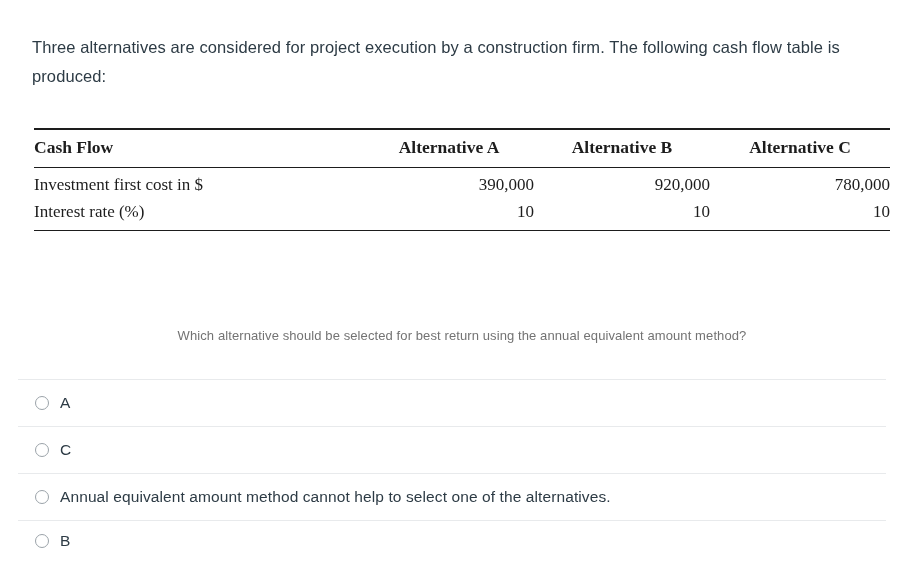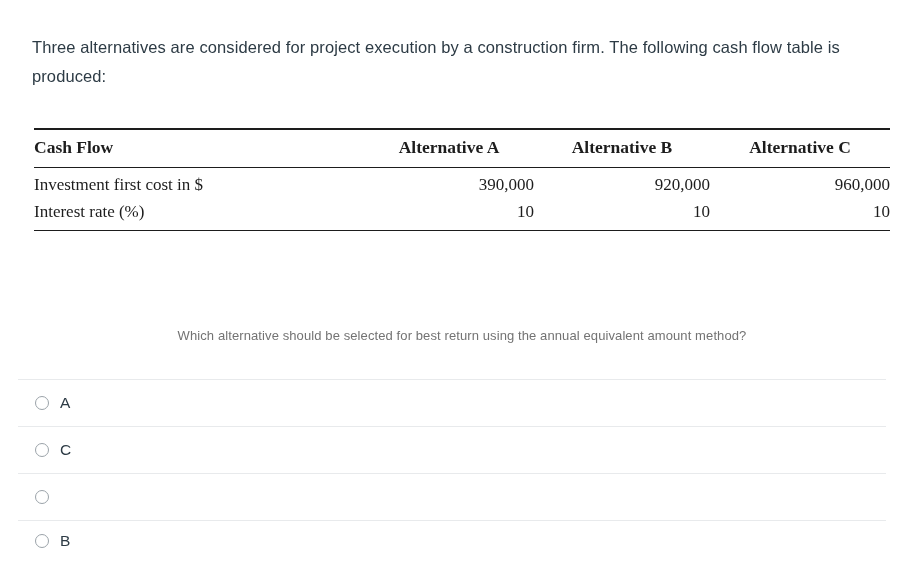--- a/index.html
+++ b/index.html
@@ -135,21 +135,21 @@
         <th class="col-a">Alternative A</th>
         <th class="col-b">Alternative B</th>
         <th class="col-c">Alternative C</th>
       </tr>
     </thead>
     <tbody>
       <tr>
         <td class="col-label">Investment first cost in $</td>
         <td class="col-a">390,000</td>
         <td class="col-b">920,000</td>
-        <td class="col-c">960,000</td>
+        <td class="col-c">780,000</td>
       </tr>
       <tr>
         <td class="col-label">Interest rate (%)</td>
         <td class="col-a">10</td>
         <td class="col-b">10</td>
         <td class="col-c">10</td>
       </tr>
     </tbody>
   </table>
 </div>
@@ -160,18 +160,19 @@
   <div class="option-row">
     <span class="radio"></span>
     <span class="option-label">A</span>
   </div>
   <div class="option-row">
     <span class="radio"></span>
     <span class="option-label">C</span>
   </div>
   <div class="option-row">
     <span class="radio"></span>
+    <span class="option-label">Annual equivalent amount method cannot help to select one of the alternatives.</span>
   </div>
   <div class="option-row">
     <span class="radio"></span>
     <span class="option-label">B</span>
   </div>
 </div>
 
 </body></html>

